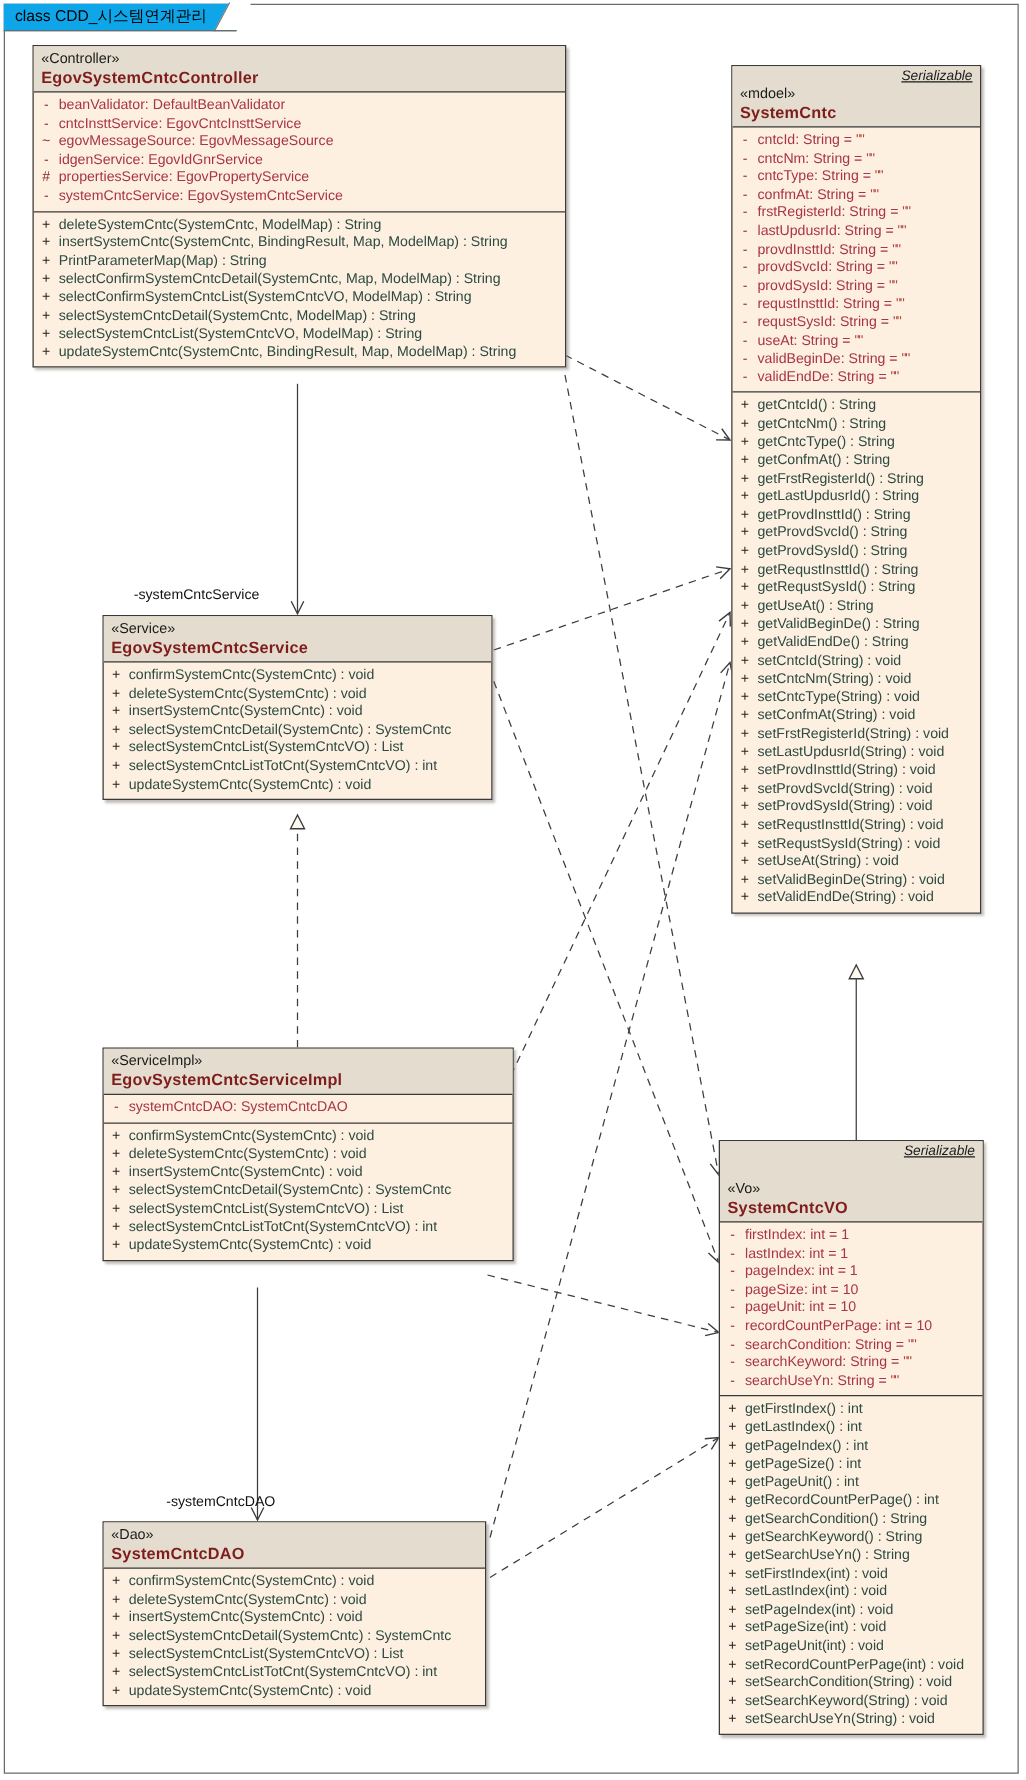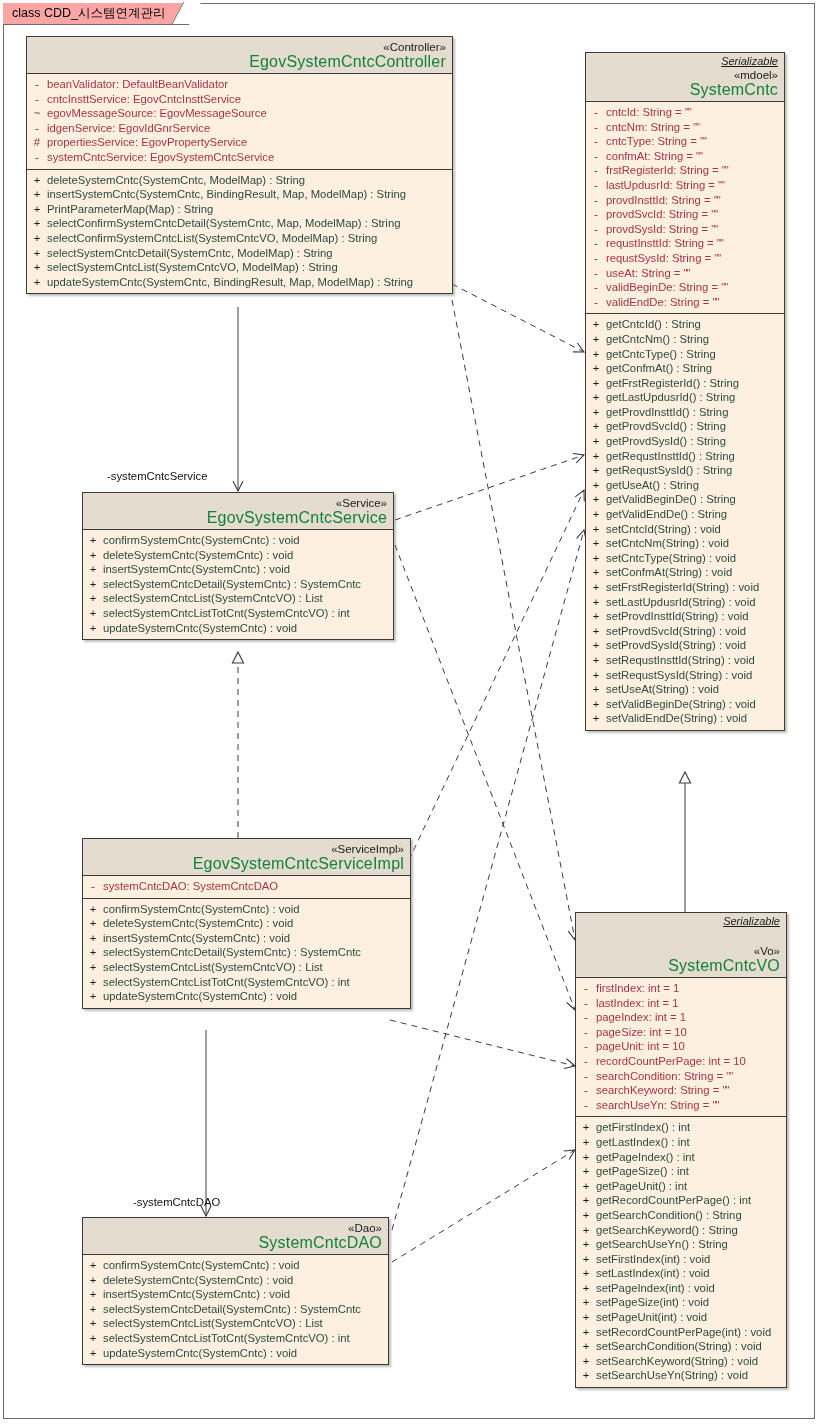--- a/index.html
+++ b/index.html
@@ -14,21 +14,21 @@
   svg.links{position:absolute;left:0;top:0;width:821px;height:1424px;pointer-events:none;}
 
   
   .frame{
     position:absolute;left:3px;top:3px;width:812px;height:1416px;
     border:1px solid #6b6b6b;background:transparent;box-sizing:border-box;
   }
   .title-tab{
     position:absolute;left:3px;top:3px;height:22px;
     border:1px solid #6b6b6b;border-left:none;border-top:none;
-    background:#fca5a5;box-sizing:border-box;
+    background:#0ea5e9;box-sizing:border-box;
     padding:0 22px 0 9px;
     display:flex;align-items:center;
     font-size:12.5px;color:#000;
     z-index:5;
   }
   .title-tab .slant{
     position:absolute;right:-1px;top:-1px;width:18px;height:23px;
     background:#ffffff;
     border-left:1px solid #6b6b6b;
     transform:skewX(-28deg);
@@ -42,30 +42,30 @@
     position:absolute;
     border:1px solid #3a3a3a;
     background:#fdf0e0;
     box-sizing:border-box;
     box-shadow:2px 2px 2px rgba(120,110,100,.45);
     z-index:3;
   }
   .uml .hdr{
     background:#e4ddcf;
     border-bottom:1px solid #3a3a3a;
-    padding:3px 6px 4px 6px;
-    text-align:right;
+    padding:3px 22px 4px 6px;
+    text-align:left;
     position:relative;
   }
   .uml .iface{
     position:absolute;right:6px;top:2px;
     font-style:italic;font-size:11px;color:#1b1b1b;text-decoration:underline;
   }
   .uml .stereo{font-size:11.5px;color:#1b1b1b;line-height:14px;}
-  .uml .cname{font-size:16px;font-weight:normal;color:#15803d;line-height:15px;letter-spacing:.2px;}
+  .uml .cname{font-size:13px;font-weight:bold;color:#7f1d1d;line-height:15px;letter-spacing:.2px;}
   .uml .sect{padding:3px 0 4px 0;}
   .uml .sect + .sect{border-top:1px solid #3a3a3a;}
   .uml .hdr + .sect{border-top:none;}
 
   .row{display:flex;align-items:baseline;line-height:14.6px;font-size:11.3px;white-space:nowrap;}
   .row .vis{width:20px;flex:0 0 20px;text-align:center;}
   .row .txt{flex:1 1 auto;}
   .attrs .vis{color:#8a2b2b;}
   .attrs .txt{color:#a8334a;}
   .attrs .txt .empty{color:#b4453f;letter-spacing:-1px;}

